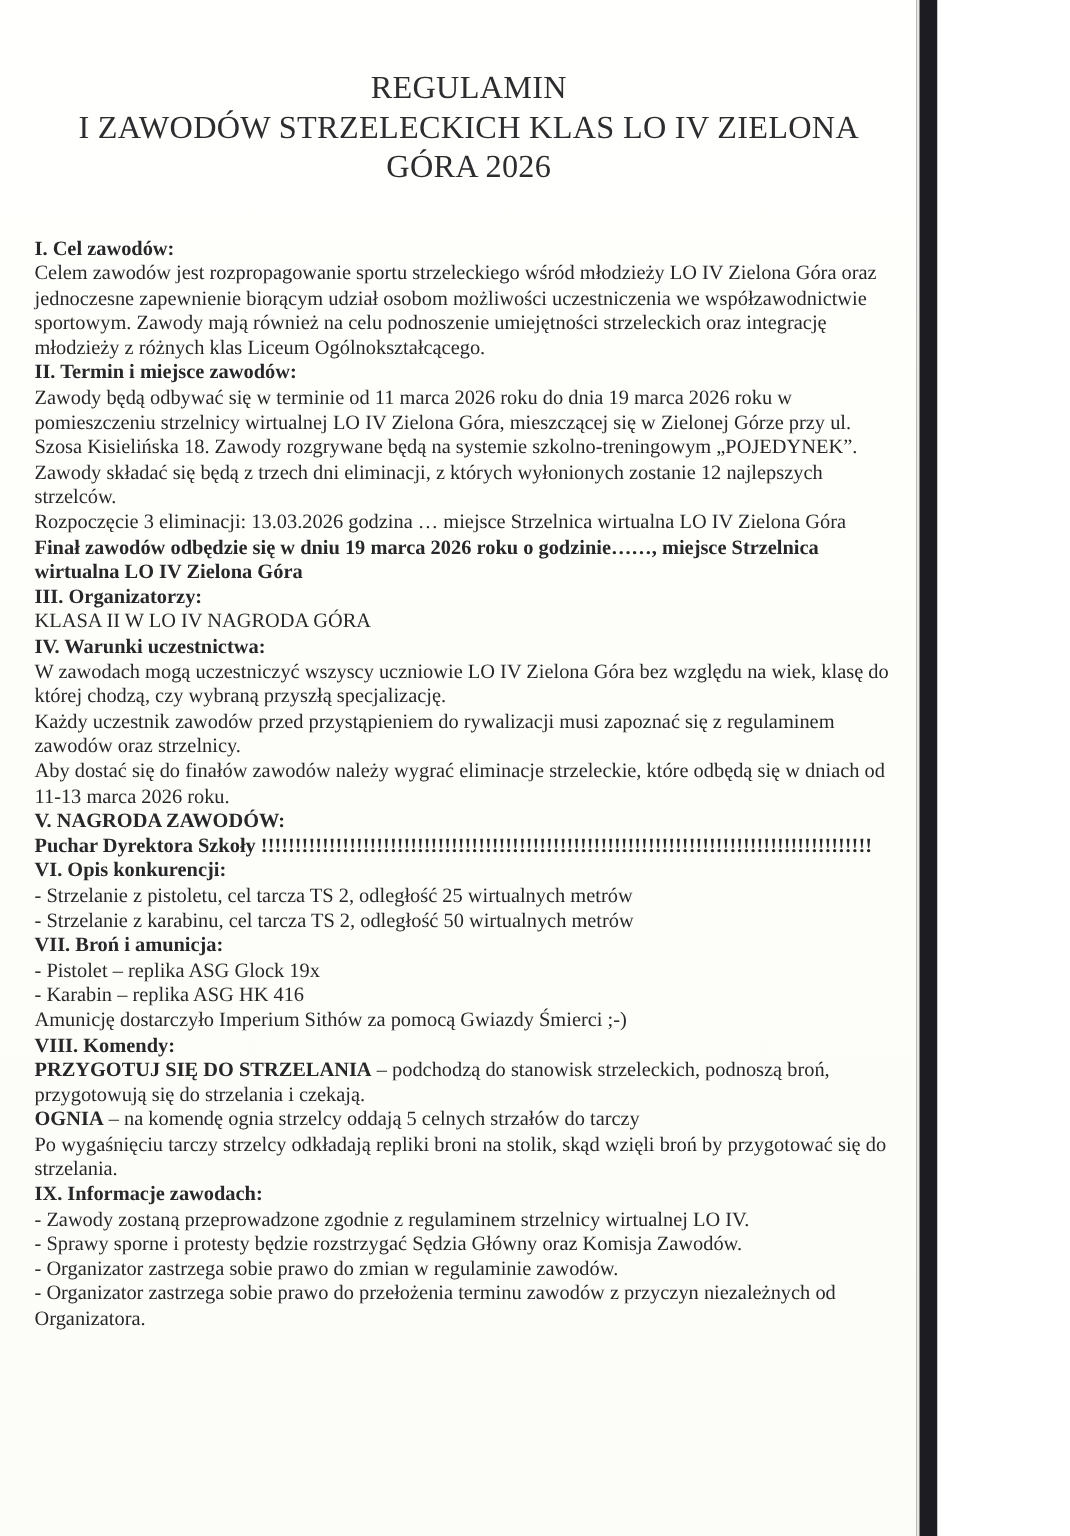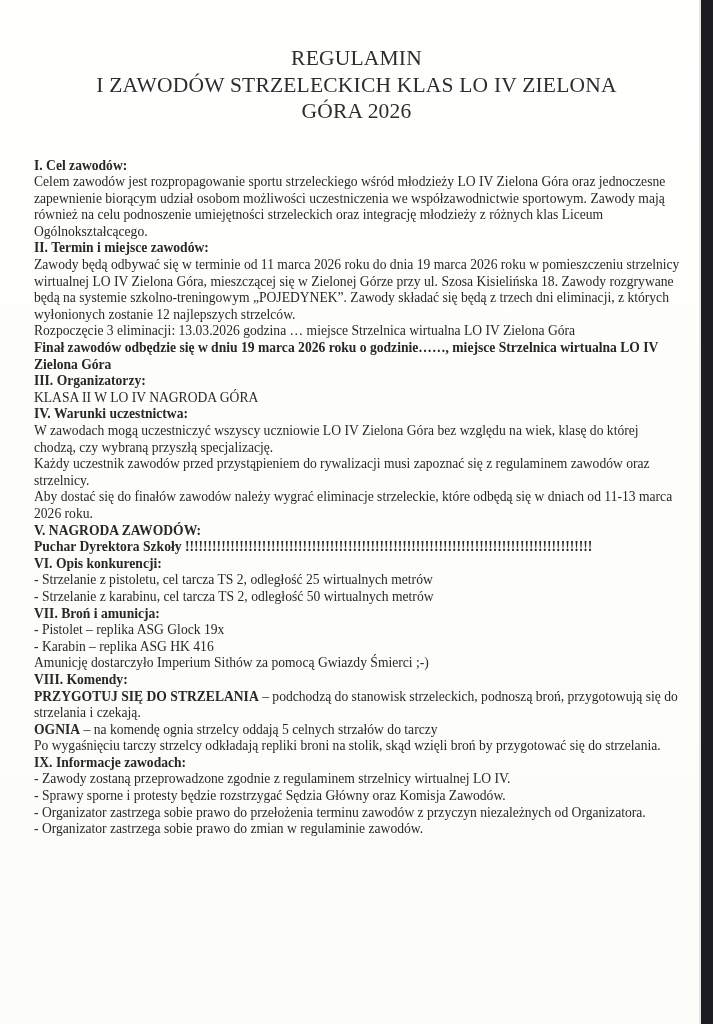--- a/index.html
+++ b/index.html
@@ -1,18 +1,18 @@
 <!DOCTYPE html>
 <html lang="pl"><head>
 <meta charset="utf-8">
 <style>
   html, body { margin: 0; padding: 0; background: #ffffff; }
   .screen {
     position: relative;
-    width: 713px;
+    width: 625px;
     height: 1024px;
     overflow: hidden;
     background: linear-gradient(180deg, #fffffd 0%, #fdfdf9 55%, #fcfcf8 100%);
     font-family: "Liberation Serif", "DejaVu Serif", serif;
     color: #242427;
   }
   .edge-strip {
     position: absolute;
     top: 0;
     right: 0;
@@ -25,21 +25,21 @@
     padding-top: 45px;
     text-align: center;
     font-size: 21.5px;
     line-height: 26.5px;
     font-weight: 400;
     color: #2d2d30;
     letter-spacing: 0.2px;
   }
   .doc-body {
     margin-top: 33px;
-    padding-left: 34px;
+    padding-left: 23px;
     padding-right: 32px;
     font-size: 13.6px;
     line-height: 16.6px;
     color: #28282b;
   }
   .doc-block { margin: 0; }
   .seg-bold { font-weight: 700; }
   .doc-block.section-heading { font-weight: 700; }
 </style>
 </head>
@@ -75,18 +75,18 @@
       <div class="doc-block paragraph"><span class="seg-normal">- Pistolet – replika ASG Glock 19x</span></div>
       <div class="doc-block paragraph"><span class="seg-normal">- Karabin – replika ASG HK 416</span></div>
       <div class="doc-block paragraph"><span class="seg-normal">Amunicję dostarczyło Imperium Sithów za pomocą Gwiazdy Śmierci ;-)</span></div>
       <div class="doc-block section-heading"><span class="seg-bold">VIII. Komendy:</span></div>
       <div class="doc-block paragraph"><span class="seg-bold">PRZYGOTUJ SIĘ DO STRZELANIA</span><span class="seg-normal"> – podchodzą do stanowisk strzeleckich, podnoszą broń, przygotowują się do strzelania i czekają.</span></div>
       <div class="doc-block paragraph"><span class="seg-bold">OGNIA</span><span class="seg-normal"> – na komendę ognia strzelcy oddają 5 celnych strzałów do tarczy</span></div>
       <div class="doc-block paragraph"><span class="seg-normal">Po wygaśnięciu tarczy strzelcy odkładają repliki broni na stolik, skąd wzięli broń by przygotować się do strzelania.</span></div>
       <div class="doc-block section-heading"><span class="seg-bold">IX. Informacje zawodach:</span></div>
       <div class="doc-block paragraph"><span class="seg-normal">- Zawody zostaną przeprowadzone zgodnie z regulaminem strzelnicy wirtualnej LO IV.</span></div>
       <div class="doc-block paragraph"><span class="seg-normal">- Sprawy sporne i protesty będzie rozstrzygać Sędzia Główny oraz Komisja Zawodów.</span></div>
+      <div class="doc-block paragraph"><span class="seg-normal">- Organizator zastrzega sobie prawo do zmian w regulaminie zawodów.</span></div>
       <div class="doc-block paragraph"><span class="seg-normal">- Organizator zastrzega sobie prawo do przełożenia terminu zawodów z przyczyn niezależnych od Organizatora.</span></div>
-      <div class="doc-block paragraph"><span class="seg-normal">- Organizator zastrzega sobie prawo do zmian w regulaminie zawodów.</span></div>
     </div>
 
   <div class="edge-strip"></div>
 </div>
 
 </body></html>

